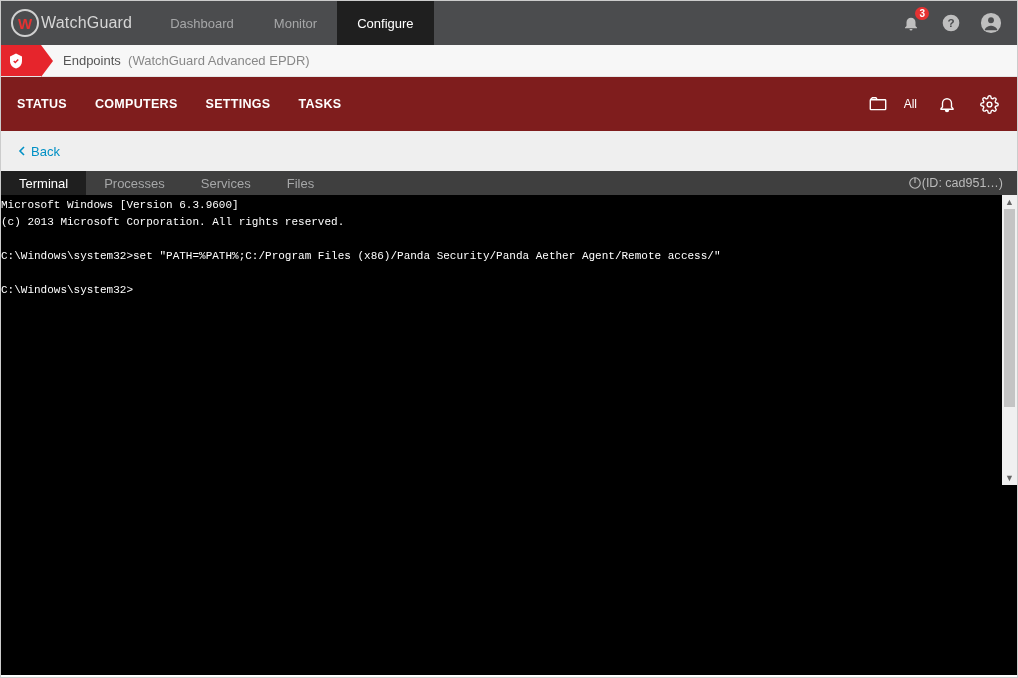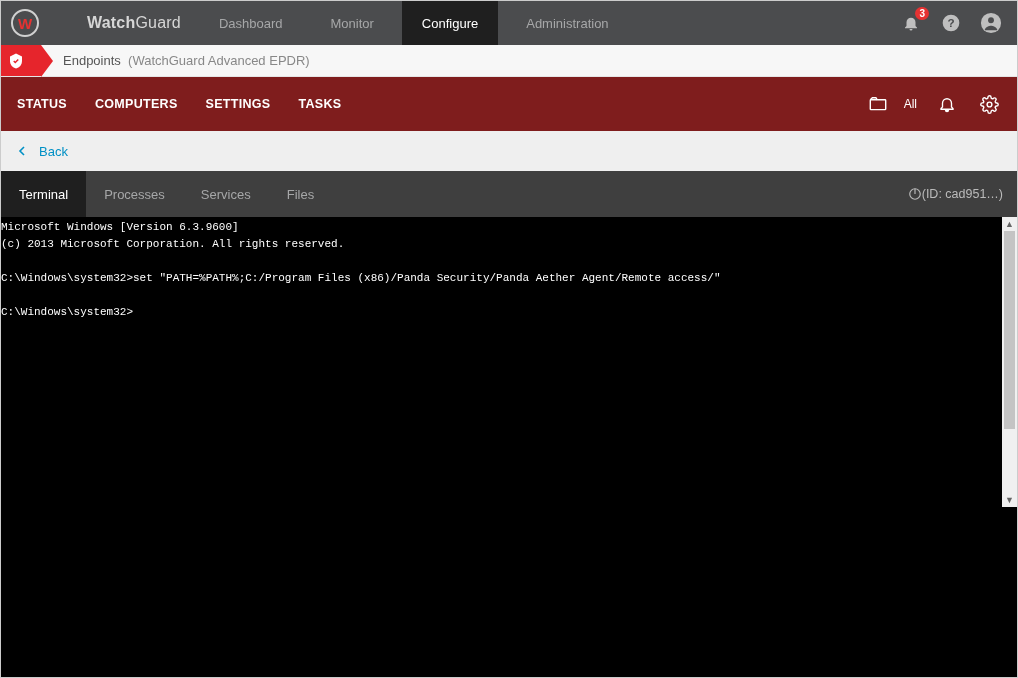--- a/index.html
+++ b/index.html
@@ -3,22 +3,22 @@
 <meta charset="utf-8">
 <style>
   * { box-sizing: border-box; margin: 0; padding: 0; }
   body { font-family: Arial, Helvetica, sans-serif; background: #fff; width: 1018px; height: 678px; overflow: hidden; border: 1px solid #ccc;}
   
   
   .topnav { height: 44px; background: #4b4c4e; display: flex; align-items: center; padding: 0 14px 0 10px; }
   .logo-wrap { display: flex; align-items: center; gap: 2px; color: #d6d6d6; margin-right: 18px;}
   .logo-circle { width:28px;height:28px;border:2px solid #d0d0d0;border-radius:50%;display:flex;align-items:center;justify-content:center; font-weight:bold; color:#e63232; font-size:15px; position:relative;}
   .logo-text { font-size:16px; color:#d6d6d6; letter-spacing:0.2px;}
-  .logo-text b { font-weight:700;margin-left:46px;}
-  .nav-items { display:flex; height:100%;gap:8px; }
+  .logo-text b { font-weight:400;}
+  .nav-items { display:flex; height:100%; }
   .nav-item { color:#a6a7a8; padding:0 20px; display:flex; align-items:center; font-size:13px; height:100%; cursor:pointer;}
   .nav-item.active { background:#1f1f1f; color:#fff; }
   .topnav-right { margin-left:auto; display:flex; align-items:center; gap:16px;}
   .icon-btn { width:24px;height:24px; display:flex; align-items:center; justify-content:center; cursor:pointer; position:relative;}
   .badge { position:absolute; top:-4px; right:-6px; background:#e63232; color:#fff; font-size:10px; border-radius:8px; padding:0 4px; font-weight:bold; line-height:13px; min-width:13px; text-align:center;}
   
   
   .crumb { height:32px; background:#f7f7f7; display:flex; align-items:center; border-bottom:1px solid #e5e5e5; position:relative;}
   .crumb-flag { width:40px; height:100%; background:#e6252c; position:relative; display:flex; align-items:center; justify-content:flex-start; padding-left:6px;}
   .crumb-flag::after { content:""; position:absolute; right:-12px; top:0; border-top:16px solid transparent; border-bottom:16px solid transparent; border-left:12px solid #e6252c;}
@@ -26,25 +26,25 @@
   .crumb-text .sub { color:#888;}
   
   
   .subnav { height:54px; background:#7f1d1d; display:flex; align-items:center; padding:0 16px;justify-content:flex-end;}
   .subnav-item { color:#fff; font-size:12.5px; font-weight:bold; margin-right:28px; cursor:pointer; letter-spacing:0.3px;}
   .subnav-right { margin-left:auto; display:flex; align-items:center; gap:18px;}
   .subnav-all { display:flex; align-items:center; gap:17px; color:#fff; font-size:12px; cursor:pointer;}
   
   
   .titlebar { height:40px; background:#efefef; display:flex; align-items:center; position:relative; padding:0 16px;}
-  .back-link { color:#0090c5; font-size:13px; cursor:pointer; display:flex; align-items:center; gap:12px;}
+  .back-link { color:#0090c5; font-size:13px; cursor:pointer; display:flex; align-items:center; gap:4px;}
   .page-title { position:absolute; left:50%; transform:translateX(-50%); font-size:18px; color:#555; font-weight:400;}
   
   
-  .tabbar { height:46px; background:#3f3f3f; display:flex; align-items:center; padding:0 0 0 0;}
+  .tabbar { height:24px; background:#3f3f3f; display:flex; align-items:center; padding:0 0 0 0;}
   .tab { padding:0 18px; height:100%; display:flex; align-items:center; color:#a6a7a8; font-size:13px; cursor:pointer;}
   .tab.active { background:#1f1f1f; color:#fff; }
   .tab-right { margin-left:auto; padding-right:14px; display:flex; align-items:center; color:#bbb; font-size:12.5px;}
   
   
   .terminal-wrap { position:relative; background:#000; height: 480px; }
   .terminal { background:#000; color:#fff; font-family: "Consolas","Courier New",monospace; font-size:11px; line-height:17px; padding:2px 0 0 0; white-space:pre; overflow:auto; height:100%;}
   .scrollbar-fake { position:absolute; right:0; top:0; width:15px; height:290px; background:#f0f0f0;}
   .scrollbar-arrow { height:14px; background:#f0f0f0; display:flex; align-items:center; justify-content:center; color:#666; font-size:9px;}
   .scrollbar-track { height:262px; background:#f0f0f0; position:relative;}
@@ -59,21 +59,20 @@
   <div class="logo-wrap">
     <span class="logo-circle">
         <span style="color:#e63232;font-weight:bold;">W</span>
       </span>
     <span class="logo-text"><b>Watch</b>Guard</span>
   </div>
   <div class="nav-items">
     <div class="nav-item">Dashboard</div>
     <div class="nav-item">Monitor</div>
     <div class="nav-item active">Configure</div>
-    <div class="nav-item">Administration</div>
   </div>
   <div class="topnav-right">
     <div class="icon-btn">
       <svg width="18" height="18" viewBox="0 0 24 24" fill="#bfbfbf">
           <path d="M12 22a2 2 0 0 0 2-2h-4a2 2 0 0 0 2 2zm6-6V11a6 6 0 1 0-12 0v5l-2 2v1h16v-1l-2-2z"></path>
         </svg>
       <span class="badge">3</span>
     </div>
     <div class="icon-btn">
       <svg width="20" height="20" viewBox="0 0 24 24" fill="#bfbfbf">

